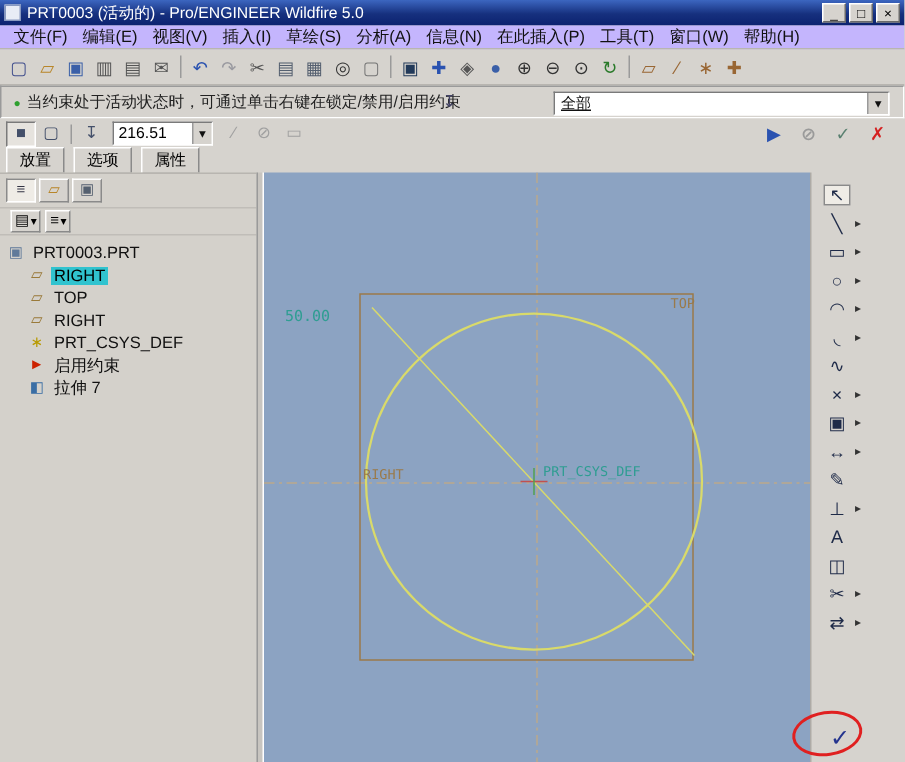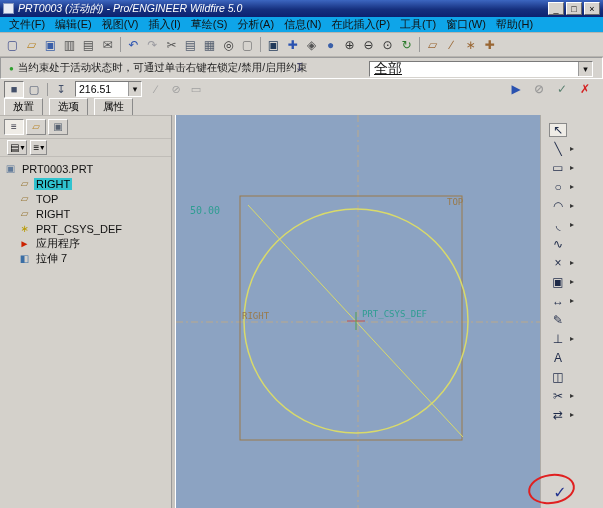--- a/index.html
+++ b/index.html
@@ -4,47 +4,47 @@
 <style>
   * { margin:0; padding:0; box-sizing:border-box; font-family:"Liberation Sans","DejaVu Sans",sans-serif; }
   html,body { width:603px; height:508px; }
   body { position:relative; background:#d6d3ce; overflow:hidden; font-size:11px; color:#111; }
 
   
   .titlebar { position:absolute; left:0; top:0; width:603px; height:17px;
     background:linear-gradient(180deg,#3c66c0 0%,#16307e 55%,#0c2270 100%);
     color:#fff; display:flex; align-items:center; padding:0 3px; }
   .title-icon { width:11px; height:11px; margin-right:4px; background:#e8ecf6; border:1px solid #8899c0; }
-  .titlebar .title { flex:1; font-size:10.5px; white-space:nowrap; overflow:hidden;font-style:italic; }
+  .titlebar .title { flex:1; font-size:10.5px; white-space:nowrap; overflow:hidden; }
   .win-controls { display:flex; gap:2px; }
   .win-btn { width:16px; height:13px; font-size:9px; line-height:10px; text-align:center;
     background:#d6d3ce; border:1px solid; border-color:#fff #6a6a6a #6a6a6a #fff; color:#000; padding:0; }
 
   
-  .menubar { position:absolute; left:0; top:17px; width:603px; height:16px; background:#0ea5e9;
+  .menubar { position:absolute; left:0; top:17px; width:603px; height:16px; background:#c4b5fd;
     border-bottom:1px solid #b8b5b0; display:flex; align-items:center; padding-left:4px; }
   .menu-item { padding:1px 5px; font-size:11px; white-space:nowrap; cursor:default; }
 
   
   .toolbar { position:absolute; left:0; top:33px; width:603px; height:24px; background:#d6d3ce;
     border-bottom:1px solid #b8b5b0; display:flex; align-items:center; padding-left:3px; }
   .tb-icons { display:flex; align-items:center; }
   .tb-icon { width:19px; height:19px; background:transparent; border:1px solid transparent;
     display:flex; align-items:center; justify-content:center; font-size:12px; padding:0; }
   .tb-icon.sep { width:7px; border:none; background:linear-gradient(#9a9a9a,#9a9a9a) center/1px 15px no-repeat; }
 
   
   .msgbar { position:absolute; left:0; top:57px; width:603px; height:22px; background:#d6d3ce;
     border:1px solid; border-color:#9a9a9a #fff #fff #9a9a9a; display:flex; align-items:center; }
   .msg-bullet { color:#2fa02f; font-size:8px; margin:0 4px 0 8px; }
   .msg-text { font-size:10.5px; color:#222; white-space:nowrap; }
   .pin-icon { position:absolute; left:294px; top:3px; font-size:11px; color:#446; }
   .filter-combo { position:absolute; left:368px; top:3px; width:224px; height:16px; background:#fff;
     border:1px solid; border-color:#7a7a7a #fff #fff #7a7a7a; display:flex; align-items:center; }
-  .combo-value { flex:1; padding-left:4px; font-size:14px;text-decoration:underline; }
+  .combo-value { flex:1; padding-left:4px; font-size:10px;text-decoration:underline; }
   .combo-arrow { width:14px; text-align:center; font-size:9px; background:#d6d3ce;
     border-left:1px solid #9a9a9a; height:100%; line-height:14px; }
 
   
   .dashboard { position:absolute; left:0; top:79px; width:603px; height:20px; background:#d6d3ce;
     display:flex; align-items:center; padding-left:4px; }
   .db-left,.db-after,.db-right { display:flex; align-items:center; }
   .db-icon,.db-ctl { width:20px; height:17px; display:flex; align-items:center; justify-content:center;
     font-size:11px; background:#d6d3ce; border:1px solid transparent; padding:0; }
   .db-icon.sep { width:7px; border:none; background:linear-gradient(#9a9a9a,#9a9a9a) center/1px 13px no-repeat; }
@@ -323,21 +323,21 @@
       <div class="tree-item" style="padding-left: 18px;">
       <span class="tree-icon" style="color: rgb(154, 122, 58);">▱</span>
       <span class="tree-label">RIGHT</span>
     </div>
       <div class="tree-item" style="padding-left: 18px;">
       <span class="tree-icon" style="color: rgb(184, 154, 0);">∗</span>
       <span class="tree-label">PRT_CSYS_DEF</span>
     </div>
       <div class="tree-item" style="padding-left: 18px;">
       <span class="tree-icon" style="color: rgb(204, 34, 0);">►</span>
-      <span class="tree-label">应用程序</span>
+      <span class="tree-label">启用约束</span>
     </div>
       <div class="tree-item" style="padding-left: 18px;">
       <span class="tree-icon" style="color: rgb(58, 110, 165);">◧</span>
       <span class="tree-label">拉伸 7</span>
     </div>
     </div>
 </div>
 <div class="splitter"></div>
 
 <div class="canvas">

